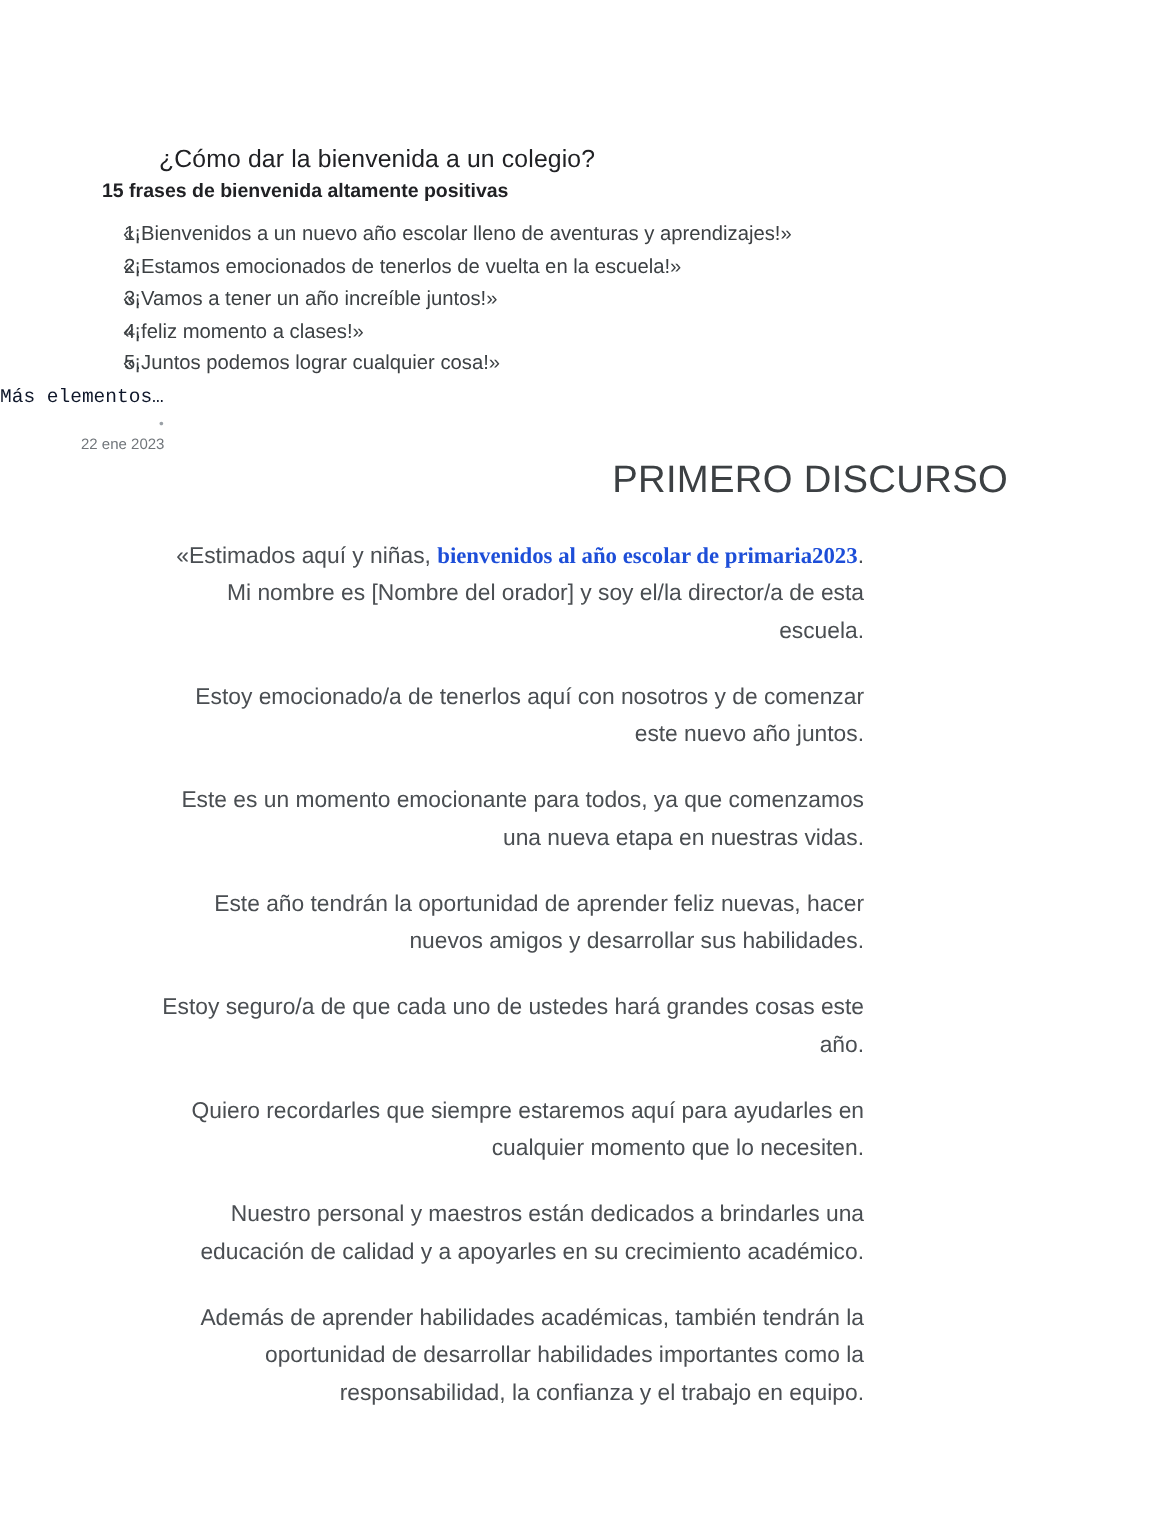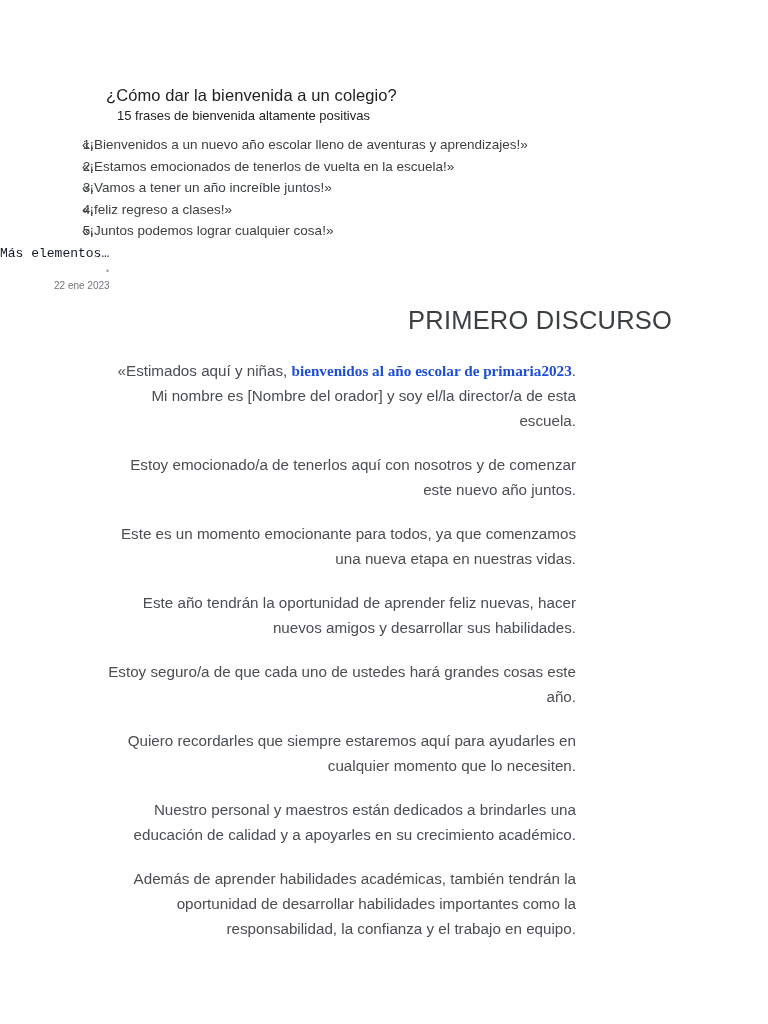--- a/index.html
+++ b/index.html
@@ -21,39 +21,39 @@
     width: 768px;
     height: 1024px;
     background: #ffffff;
     box-sizing: border-box;
   }
 
   
   .snippet {
     position: absolute;
     left: 0;
-    top: 85px;
+    top: 96px;
     width: 692px;
   }
 
   .snippet-title {
     margin: 0 0 1px 0;
     padding-left: 106px;
     font-size: 16.5px;
     font-weight: 400;
     line-height: 21px;
     color: #202124;
     letter-spacing: 0.1px;
   }
 
   .snippet-subtitle {
     margin: 0 0 9px 0;
-    padding-left: 117px;
+    padding-left: 68px;
     font-size: 13px;
-    font-weight: 400;
+    font-weight: 700;
     line-height: 18px;
     color: #202124;
   }
 
   .snippet-list {
     list-style: none;
     margin: 0;
     padding: 0;
     counter-reset: snip;
   }
@@ -148,21 +148,21 @@
   <section class="snippet">
 
     <h1 class="snippet-title">¿Cómo dar la bienvenida a un colegio?</h1>
 
     <h2 class="snippet-subtitle">15 frases de bienvenida altamente positivas</h2>
 
     <ol class="snippet-list" id="snippet-list">
         <li>«¡Bienvenidos a un nuevo año escolar lleno de aventuras y aprendizajes!»</li>
         <li>«¡Estamos emocionados de tenerlos de vuelta en la escuela!»</li>
         <li>«¡Vamos a tener un año increíble juntos!»</li>
-        <li>«¡feliz regreso a clases!»</li>
+        <li>«¡feliz momento a clases!»</li>
         <li>«¡Juntos podemos lograr cualquier cosa!»</li>
       </ol>
 
     <a class="more-link">Más elementos…</a>
 
     <div class="snippet-bullet">•</div>
 
     <div class="snippet-date">22 ene 2023</div>
   </section>
 

